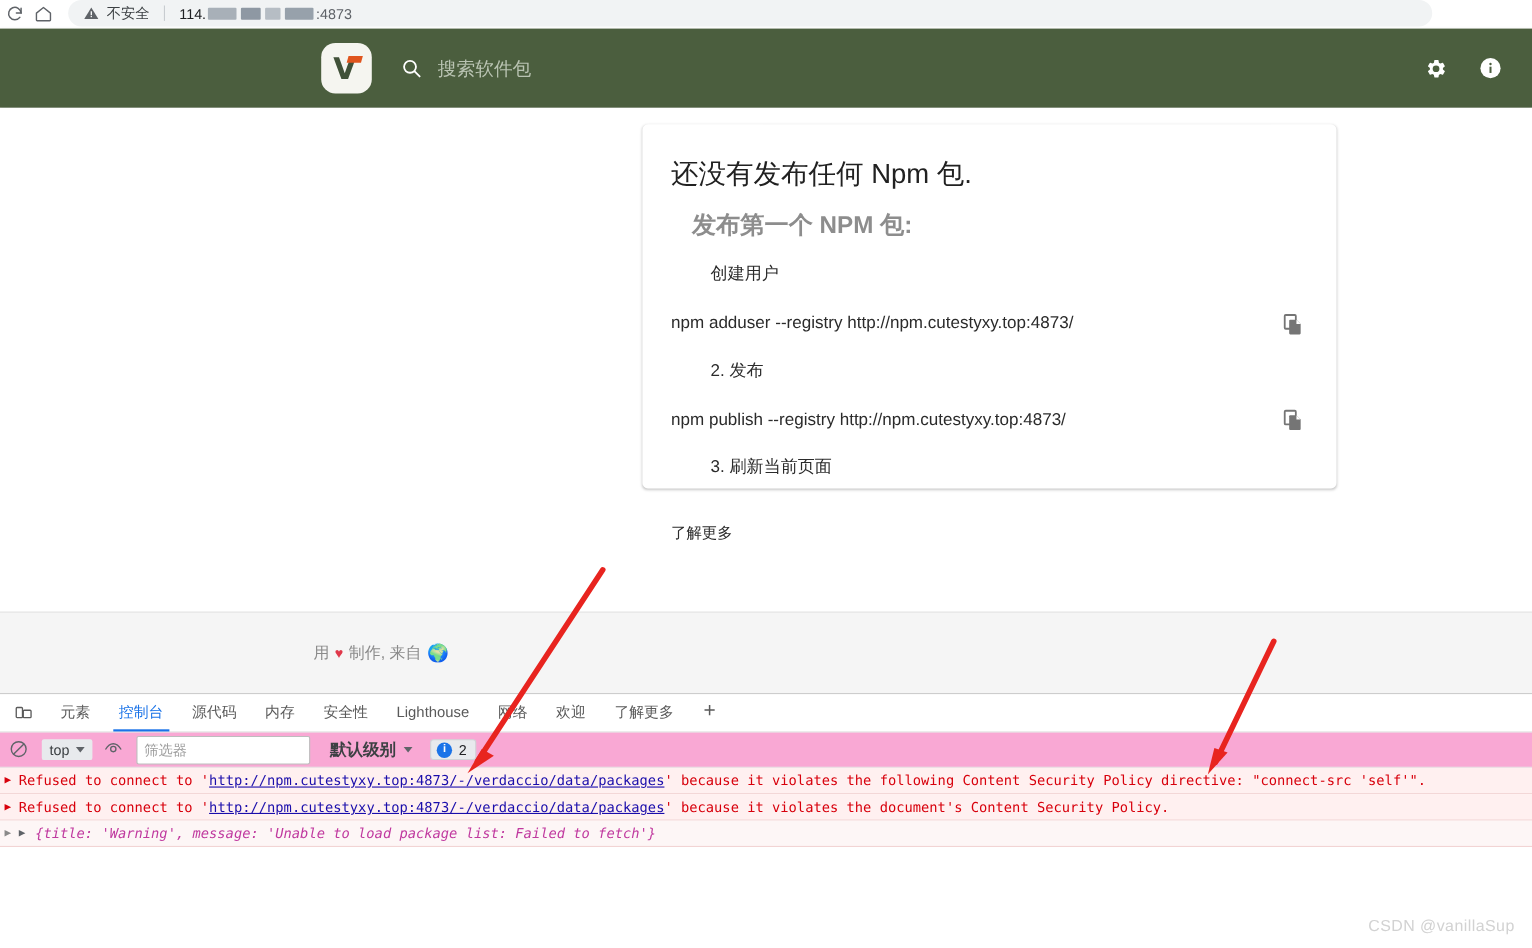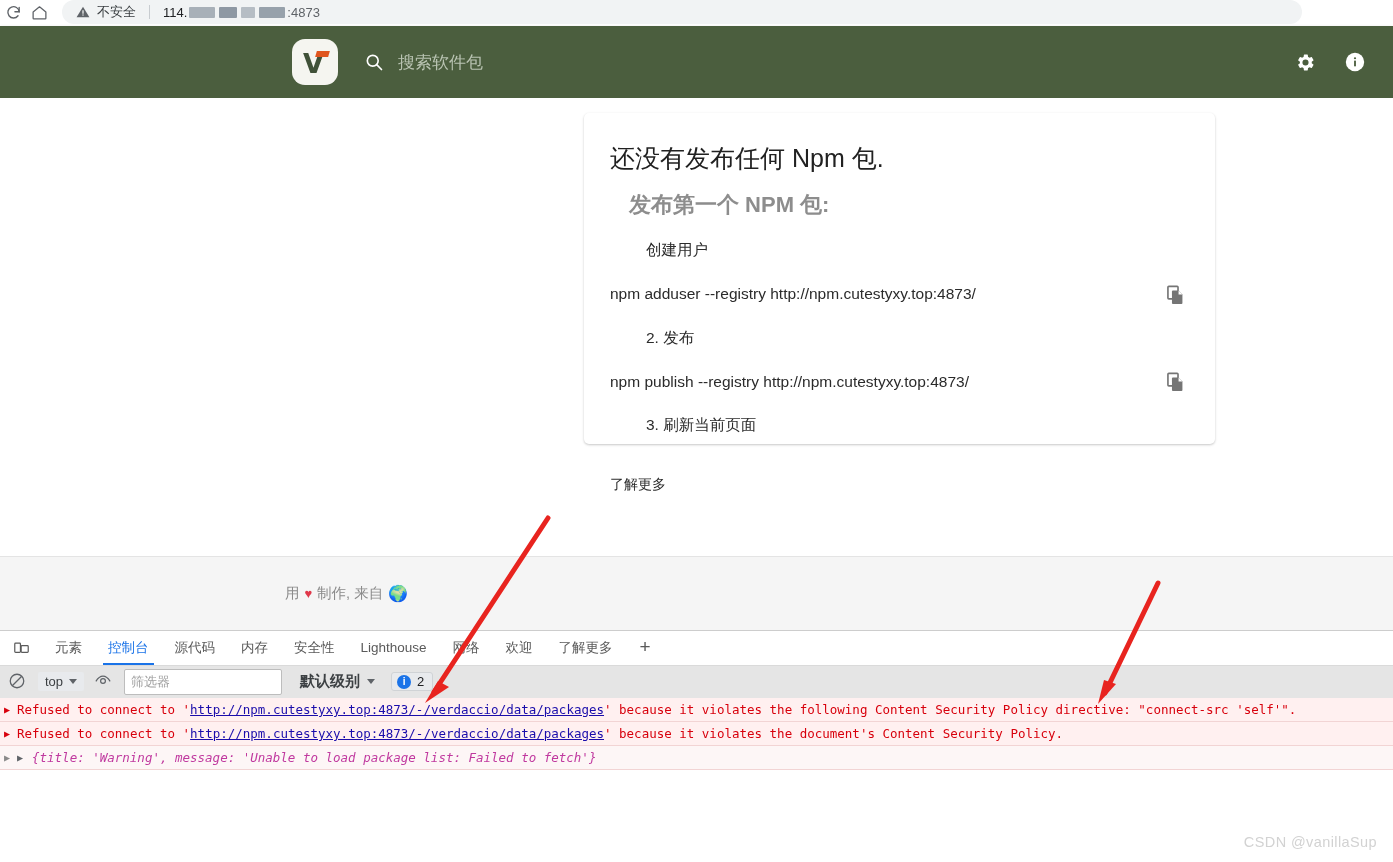--- a/index.html
+++ b/index.html
@@ -134,21 +134,21 @@
   }
   .dt-tab.active { color: #1a73e8; }
   .dt-tab.active::after {
     content: ""; position: absolute; left: 8px; right: 8px; bottom: 0;
     height: 2px; background: #1a73e8;
   }
   .dt-tab.plus { font-size: 19px; color: #5a5a5a; padding: 0 14px; line-height: 32px; }
 
   .dt-toolbar {
     height: 32px; display: flex; align-items: center; gap: 10px;
-    padding: 0 8px; border-bottom: 1px solid #e5e5e5; background: #e5e5e5;
+    padding: 0 8px; border-bottom: 1px solid #e5e5e5; background: #f9a8d4;
   }
   .dt-clear { width: 20px; height: 20px; flex: 0 0 auto; }
   .dt-ctx {
     display: flex; align-items: center; gap: 6px;
     background: #e8eaed; border-radius: 2px; padding: 2px 7px;
     font-size: 13px; color: #3c4043; cursor: pointer;
   }
   .caret { width: 0; height: 0; border-left: 4px solid transparent; border-right: 4px solid transparent; border-top: 5px solid #5f6368; }
   .dt-eye { width: 20px; height: 20px; flex: 0 0 auto; }
   .dt-filter {

